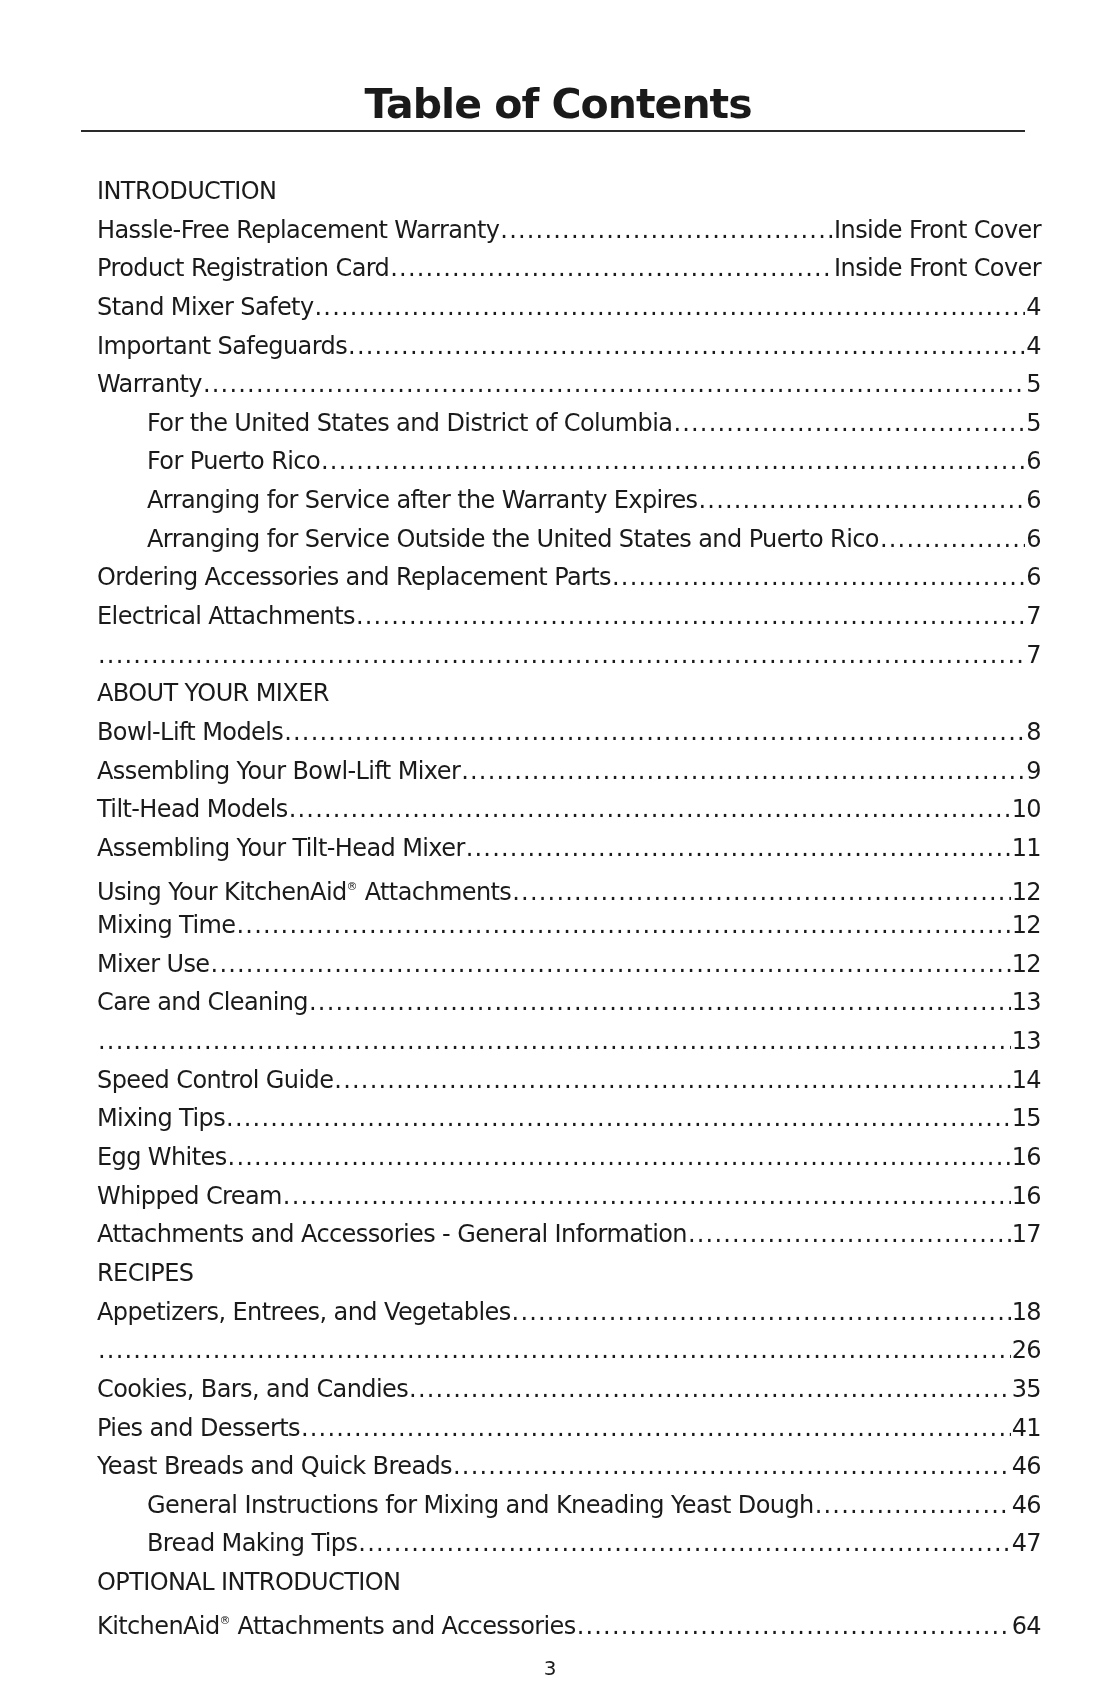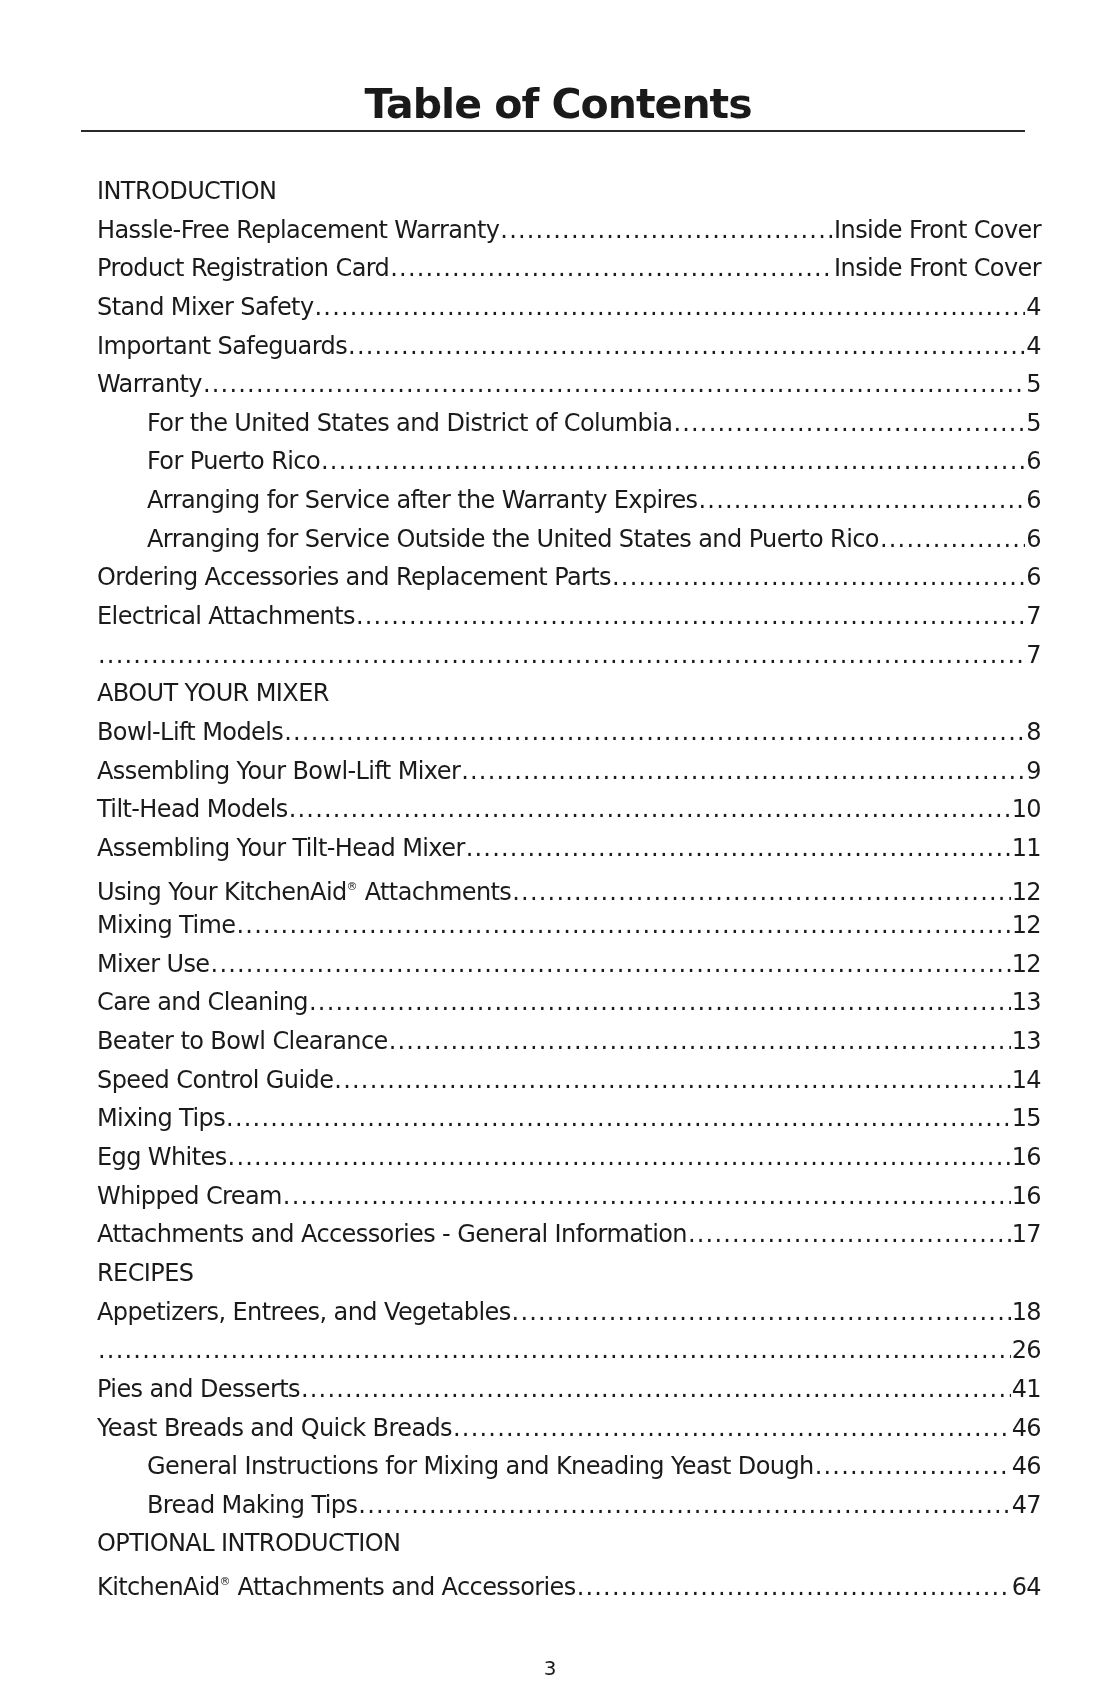--- a/index.html
+++ b/index.html
@@ -146,21 +146,20 @@
       <span class="label"><span>Mixer Use</span></span>
       <span class="leader"></span>
       <span class="page">12</span>
     </li>
     <li class="row">
       <span class="label"><span>Care and Cleaning</span></span>
       <span class="leader"></span>
       <span class="page">13</span>
     </li>
     <li class="row">
-      <span class="label"><span>Beater to Bowl Clearance</span></span>
       <span class="leader"></span>
       <span class="page">13</span>
     </li>
     <li class="row">
       <span class="label"><span>Speed Control Guide</span></span>
       <span class="leader"></span>
       <span class="page">14</span>
     </li>
     <li class="row">
       <span class="label"><span>Mixing Tips</span></span>
@@ -188,20 +187,25 @@
     <li class="row">
       <span class="label"><span>Appetizers, Entrees, and Vegetables</span></span>
       <span class="leader"></span>
       <span class="page">18</span>
     </li>
     <li class="row">
       <span class="leader"></span>
       <span class="page">26</span>
     </li>
     <li class="row">
+      <span class="label"><span>Cookies, Bars, and Candies</span></span>
+      <span class="leader"></span>
+      <span class="page">35</span>
+    </li>
+    <li class="row">
       <span class="label"><span>Pies and Desserts</span></span>
       <span class="leader"></span>
       <span class="page">41</span>
     </li>
     <li class="row">
       <span class="label"><span>Yeast Breads and Quick Breads</span></span>
       <span class="leader"></span>
       <span class="page">46</span>
     </li>
     <li class="row indent">

